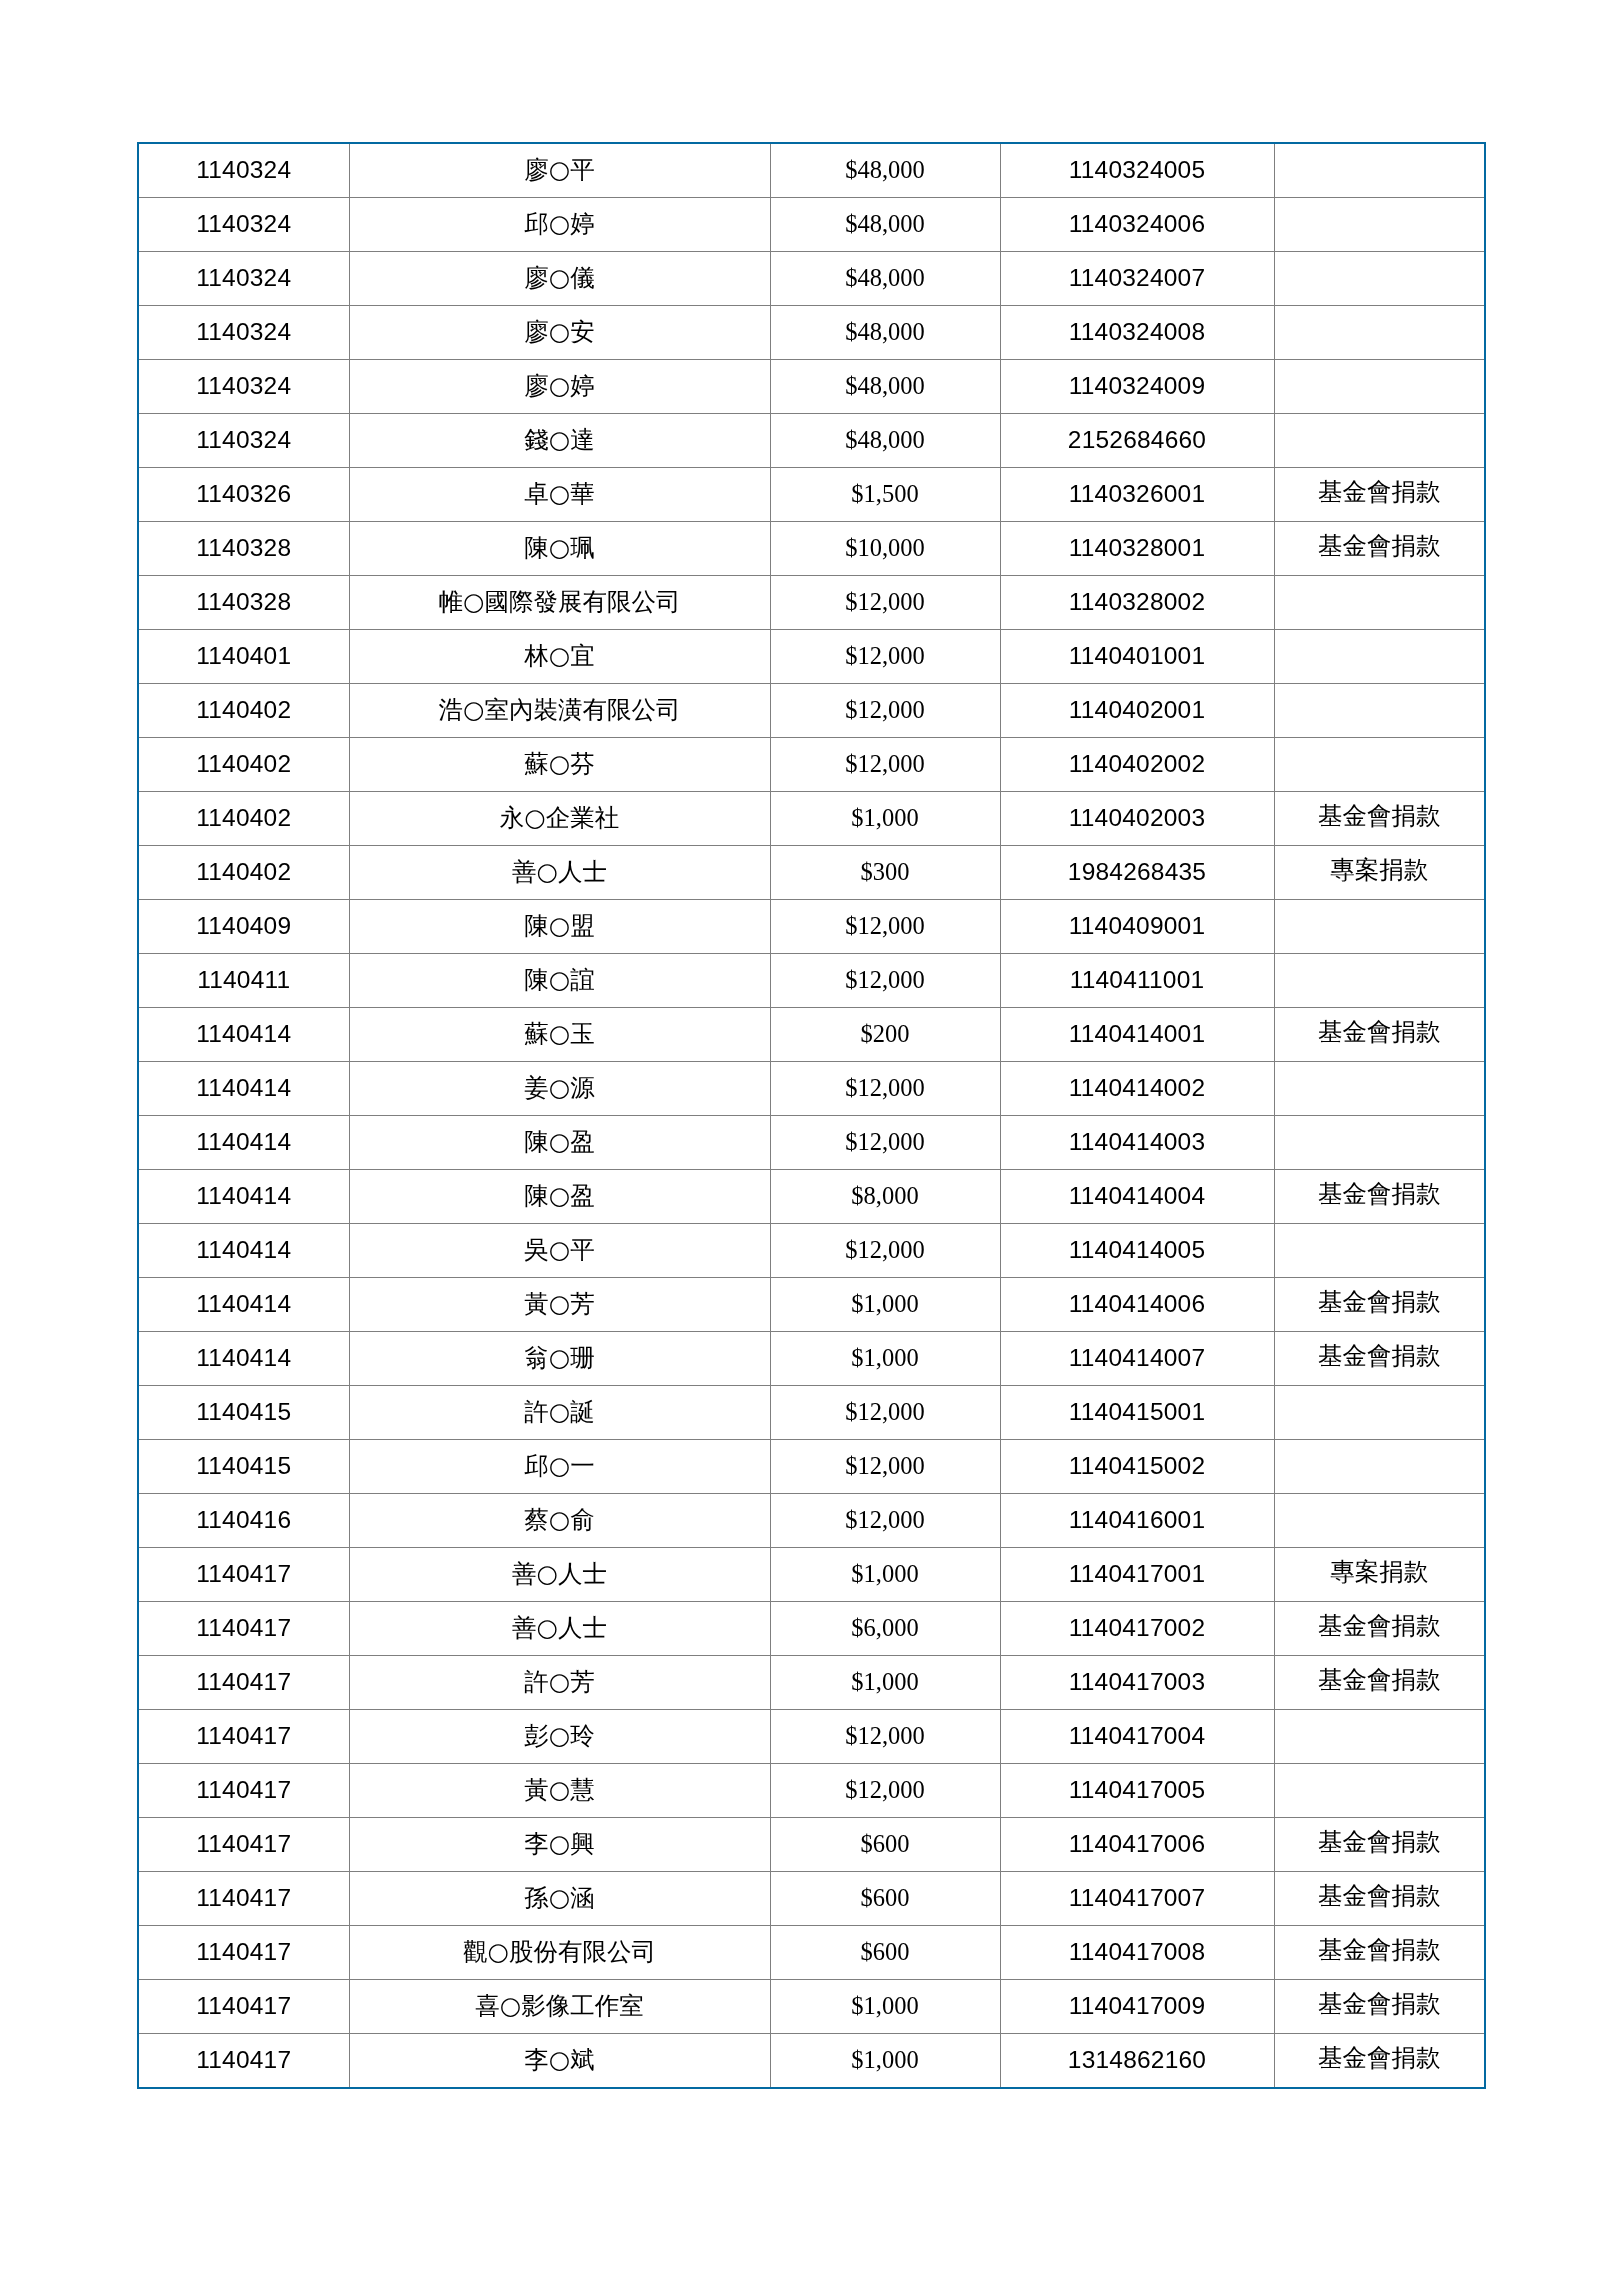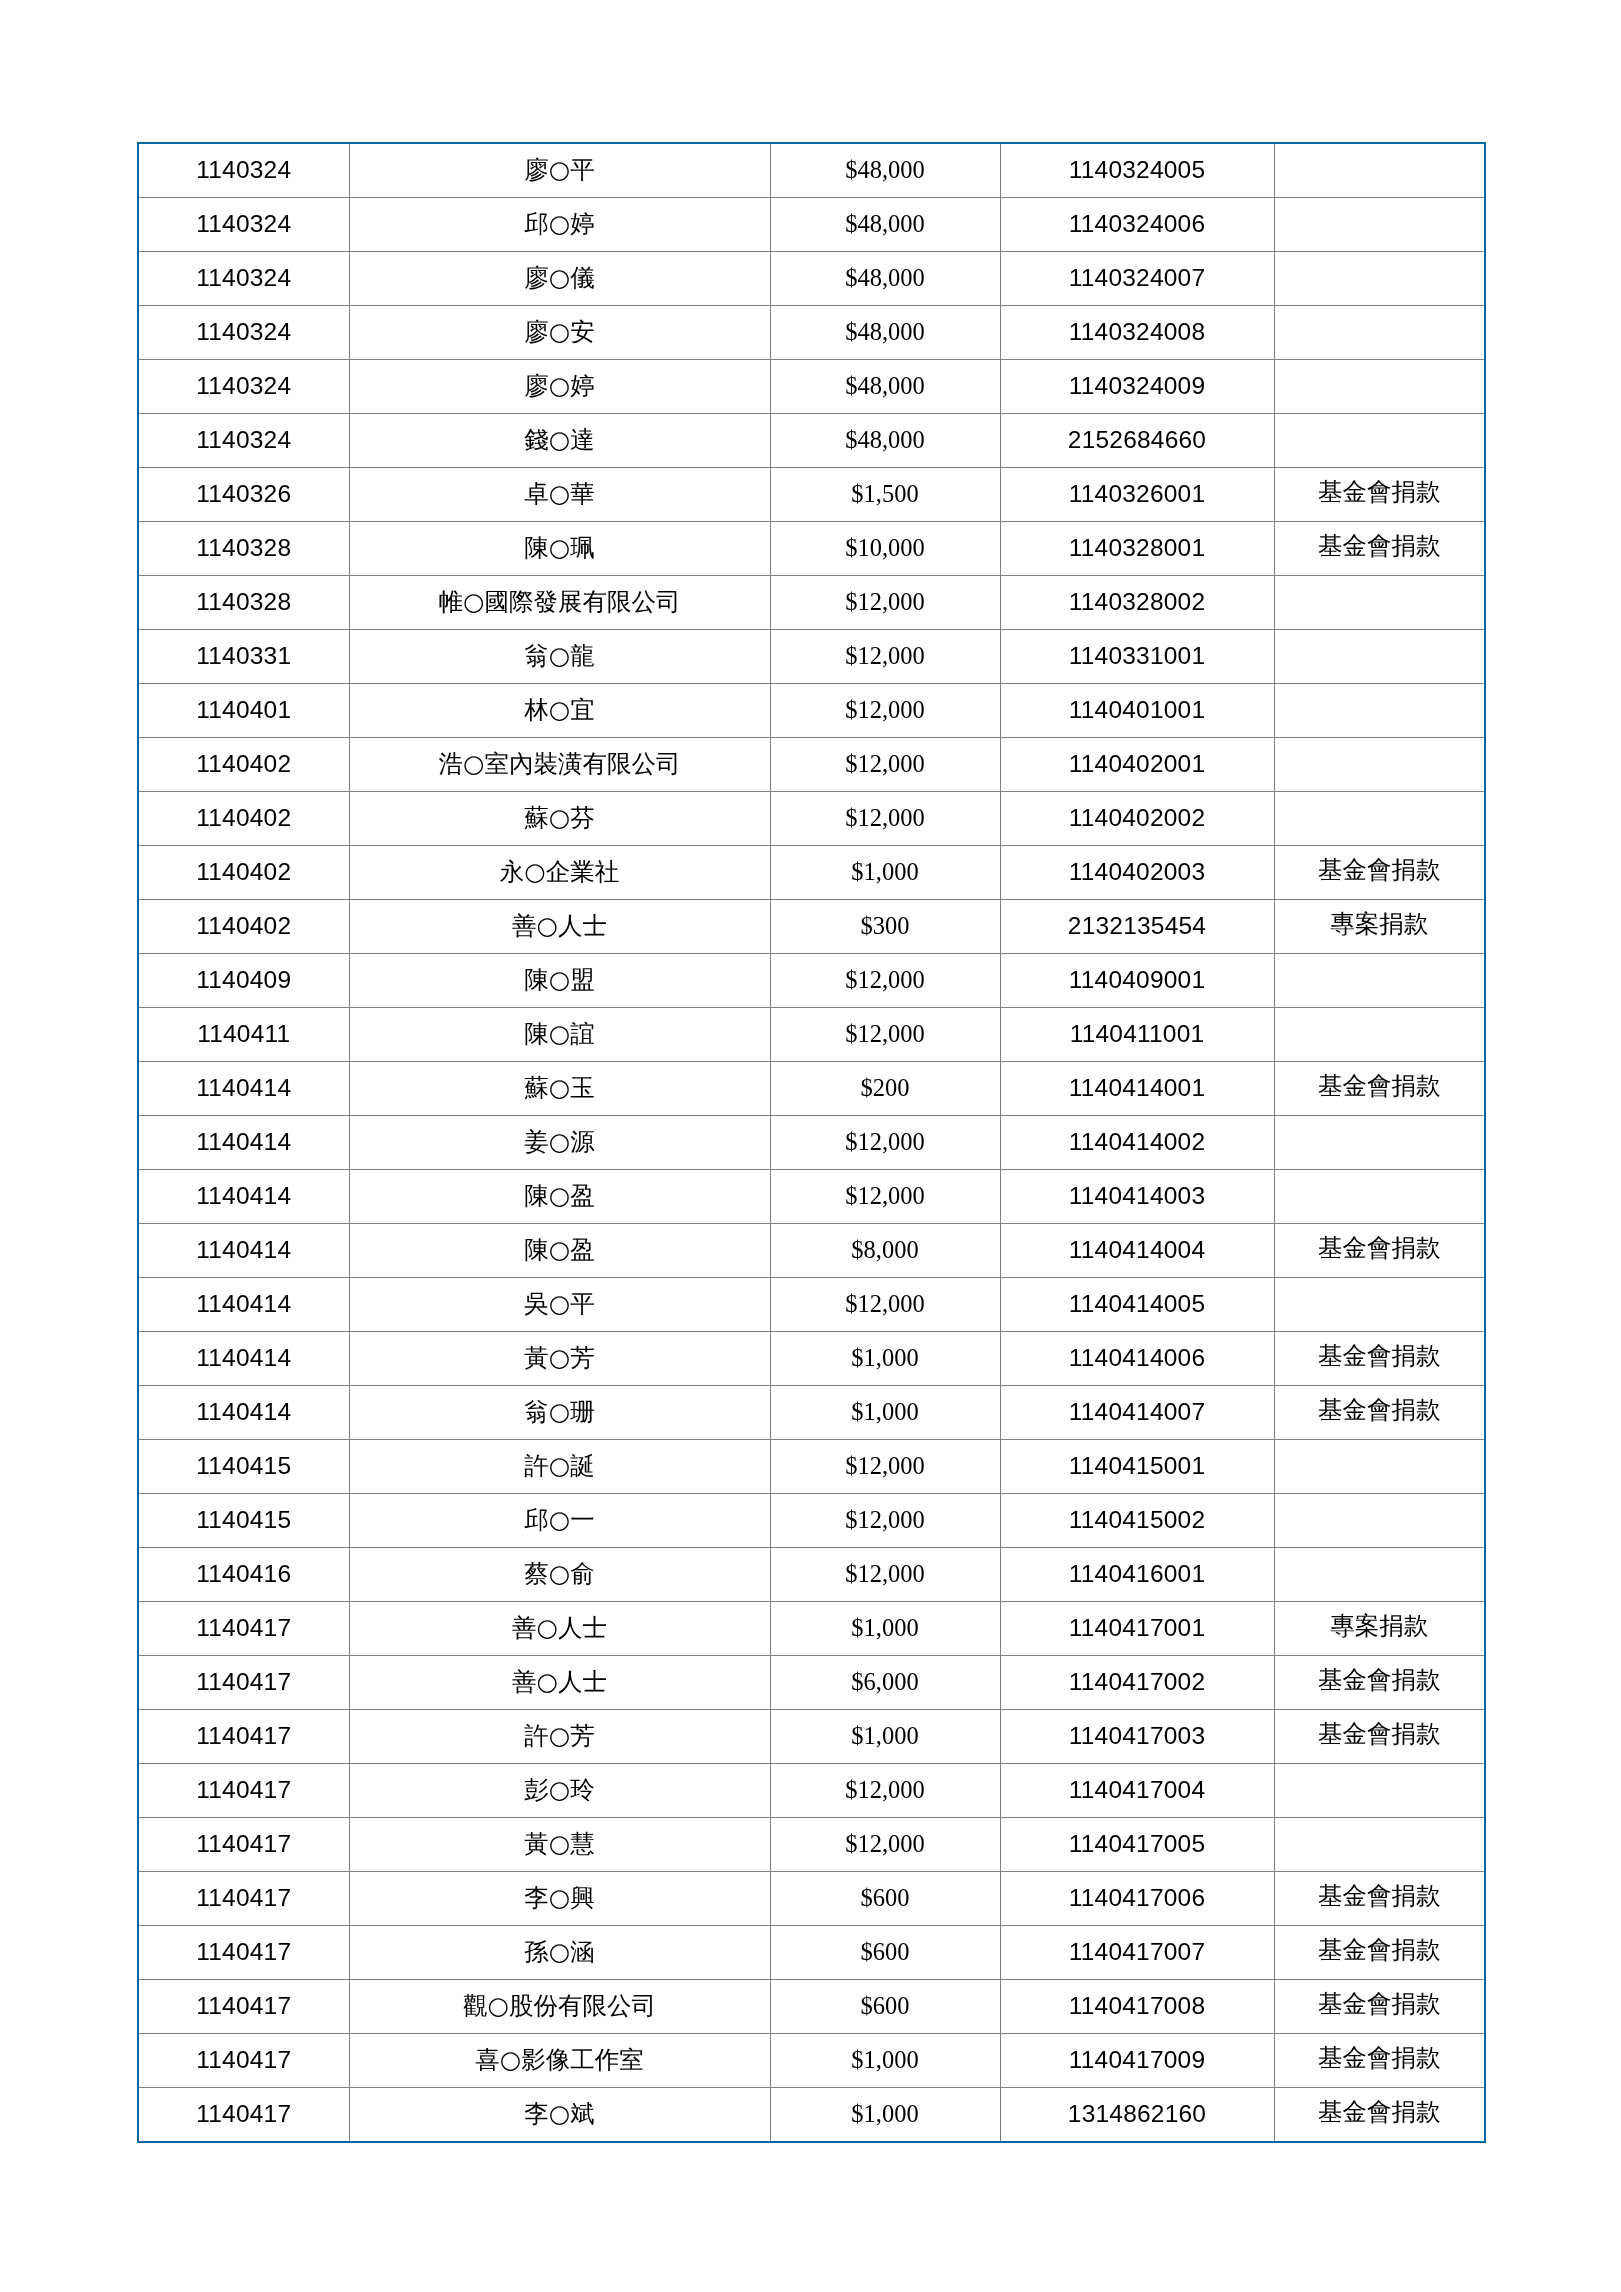--- a/index.html
+++ b/index.html
@@ -143,27 +143,20 @@
             <td class="cell-note">基金會捐款</td>
           </tr>
           <tr>
             <td class="cell-date">1140328</td>
             <td class="cell-name">帷○國際發展有限公司</td>
             <td class="cell-amount">$12,000</td>
             <td class="cell-receipt">1140328002</td>
             <td class="cell-note"></td>
           </tr>
           <tr>
-            <td class="cell-date">1140331</td>
-            <td class="cell-name">翁○龍</td>
-            <td class="cell-amount">$12,000</td>
-            <td class="cell-receipt">1140331001</td>
-            <td class="cell-note"></td>
-          </tr>
-          <tr>
             <td class="cell-date">1140401</td>
             <td class="cell-name">林○宜</td>
             <td class="cell-amount">$12,000</td>
             <td class="cell-receipt">1140401001</td>
             <td class="cell-note"></td>
           </tr>
           <tr>
             <td class="cell-date">1140402</td>
             <td class="cell-name">浩○室內裝潢有限公司</td>
             <td class="cell-amount">$12,000</td>
@@ -181,21 +174,21 @@
             <td class="cell-date">1140402</td>
             <td class="cell-name">永○企業社</td>
             <td class="cell-amount">$1,000</td>
             <td class="cell-receipt">1140402003</td>
             <td class="cell-note">基金會捐款</td>
           </tr>
           <tr>
             <td class="cell-date">1140402</td>
             <td class="cell-name">善○人士</td>
             <td class="cell-amount">$300</td>
-            <td class="cell-receipt">2132135454</td>
+            <td class="cell-receipt">1984268435</td>
             <td class="cell-note">專案捐款</td>
           </tr>
           <tr>
             <td class="cell-date">1140409</td>
             <td class="cell-name">陳○盟</td>
             <td class="cell-amount">$12,000</td>
             <td class="cell-receipt">1140409001</td>
             <td class="cell-note"></td>
           </tr>
           <tr>

